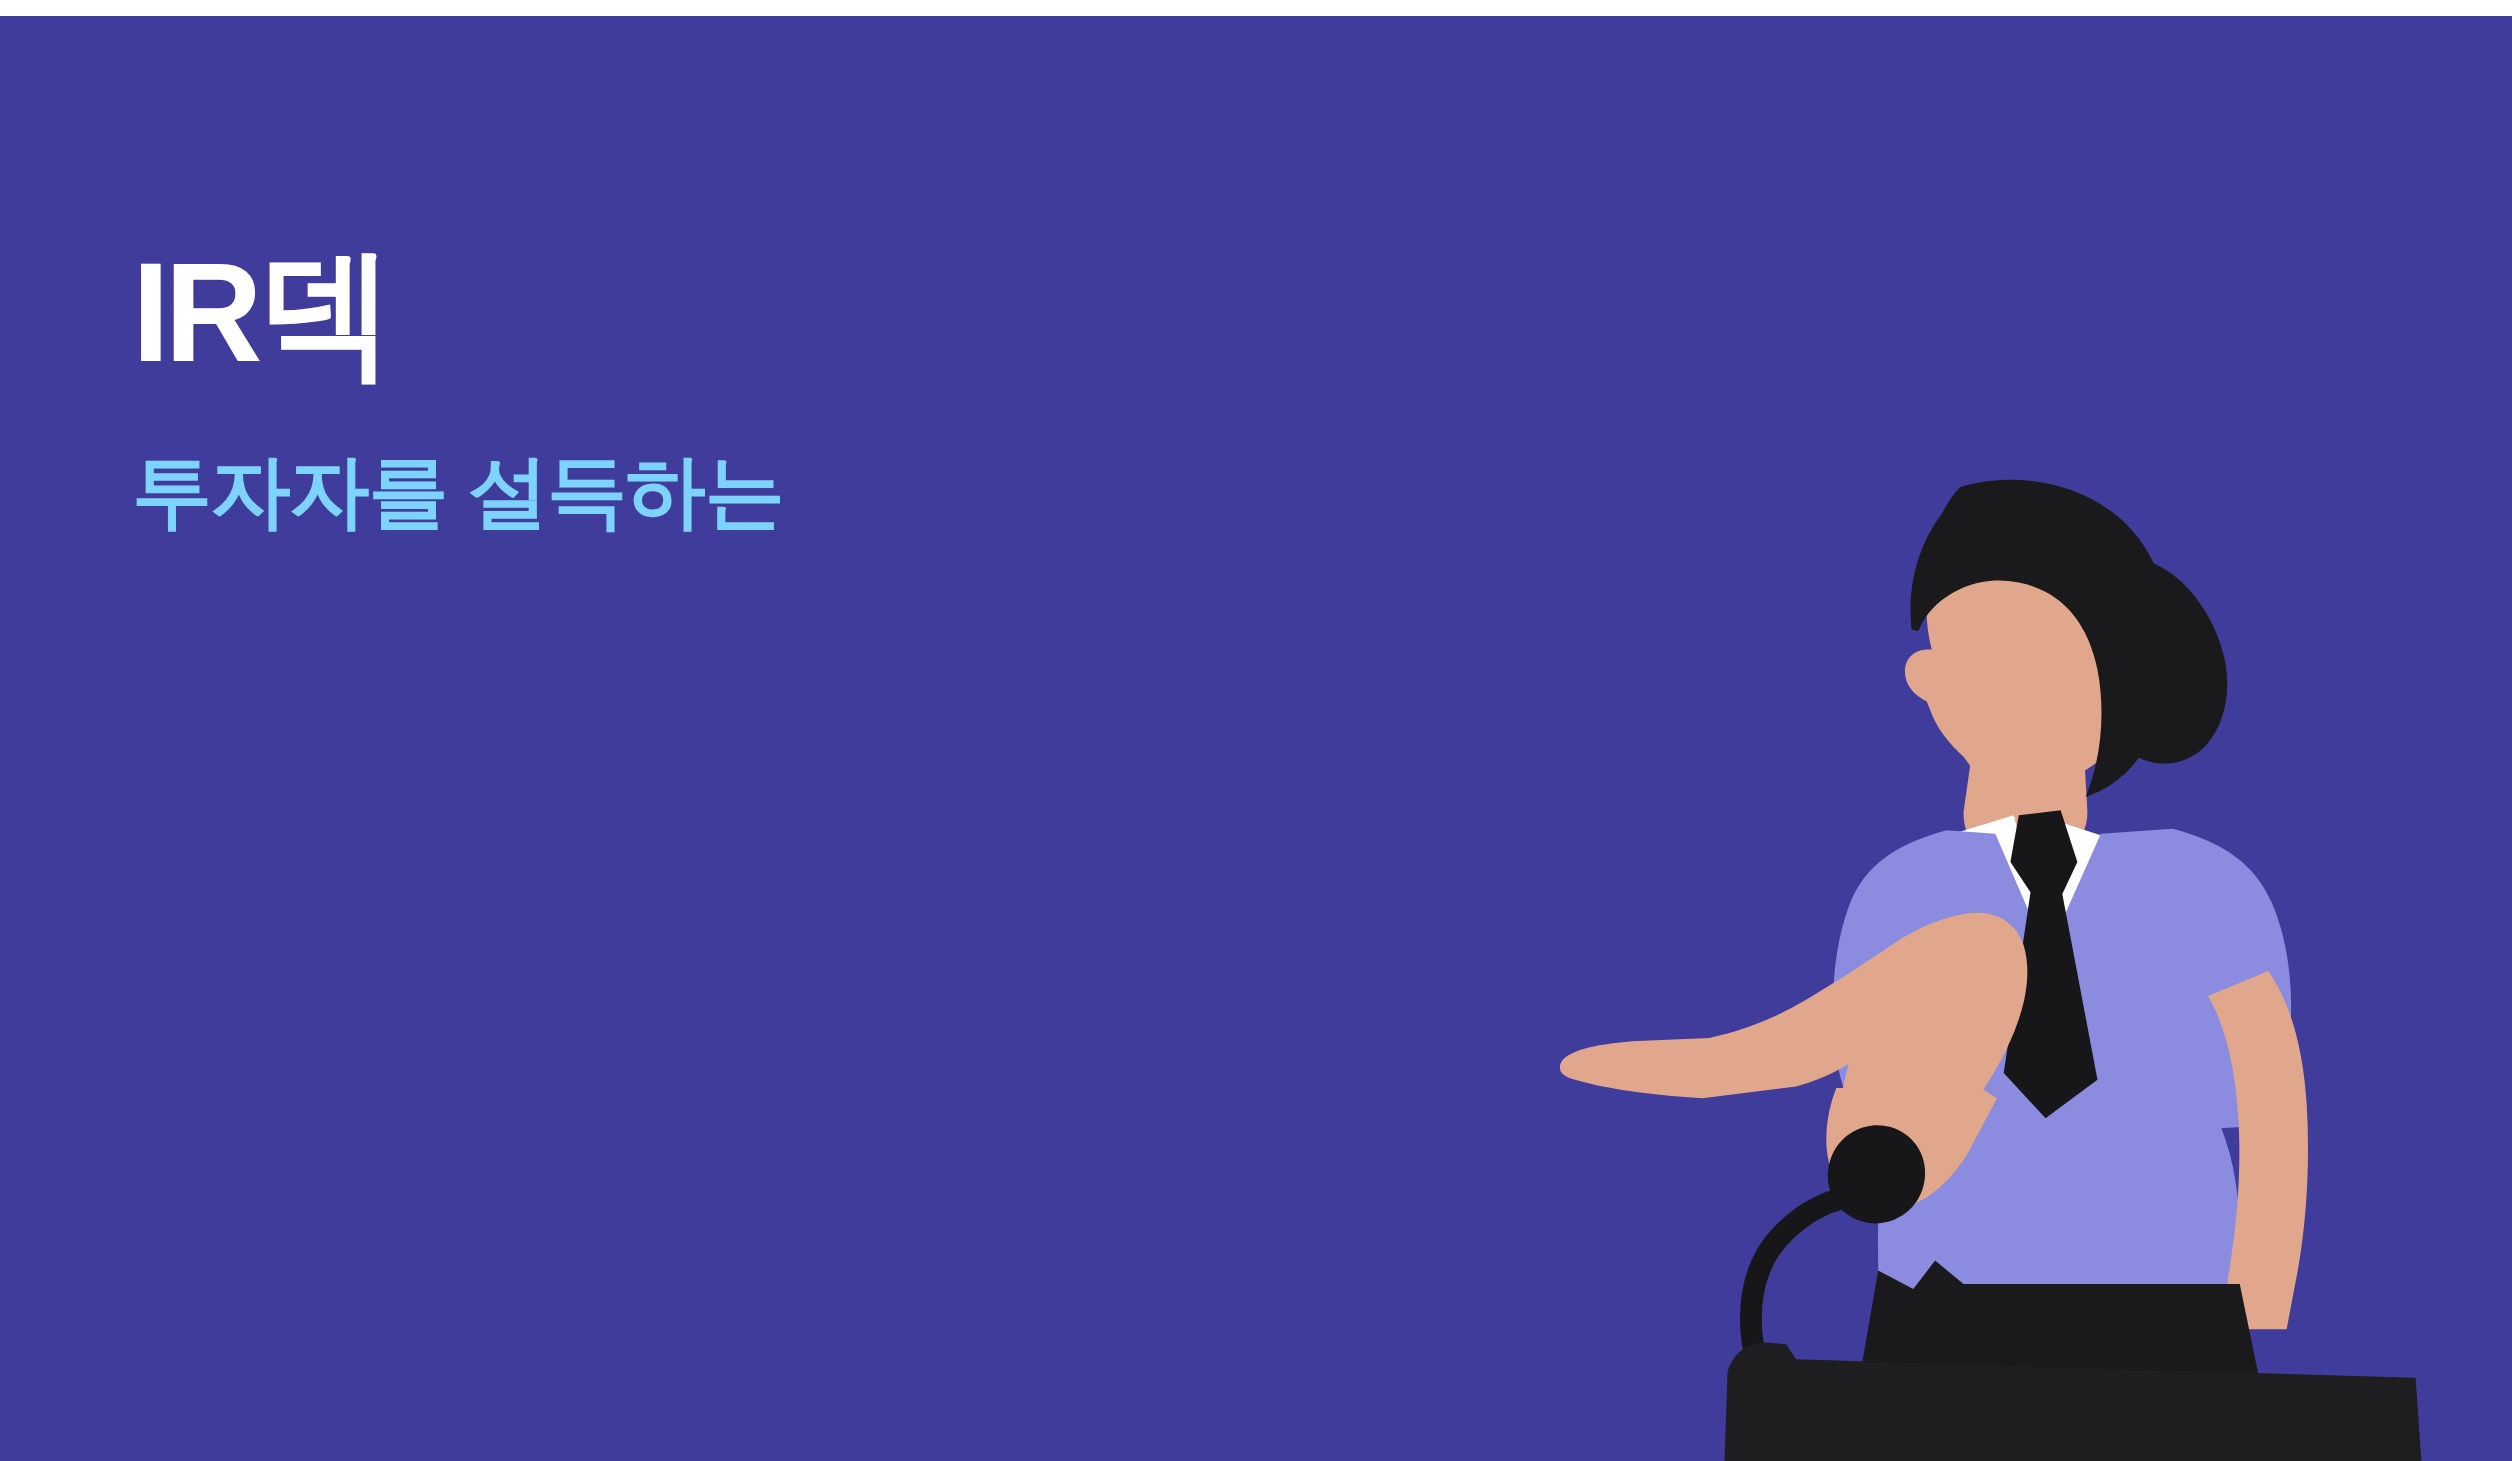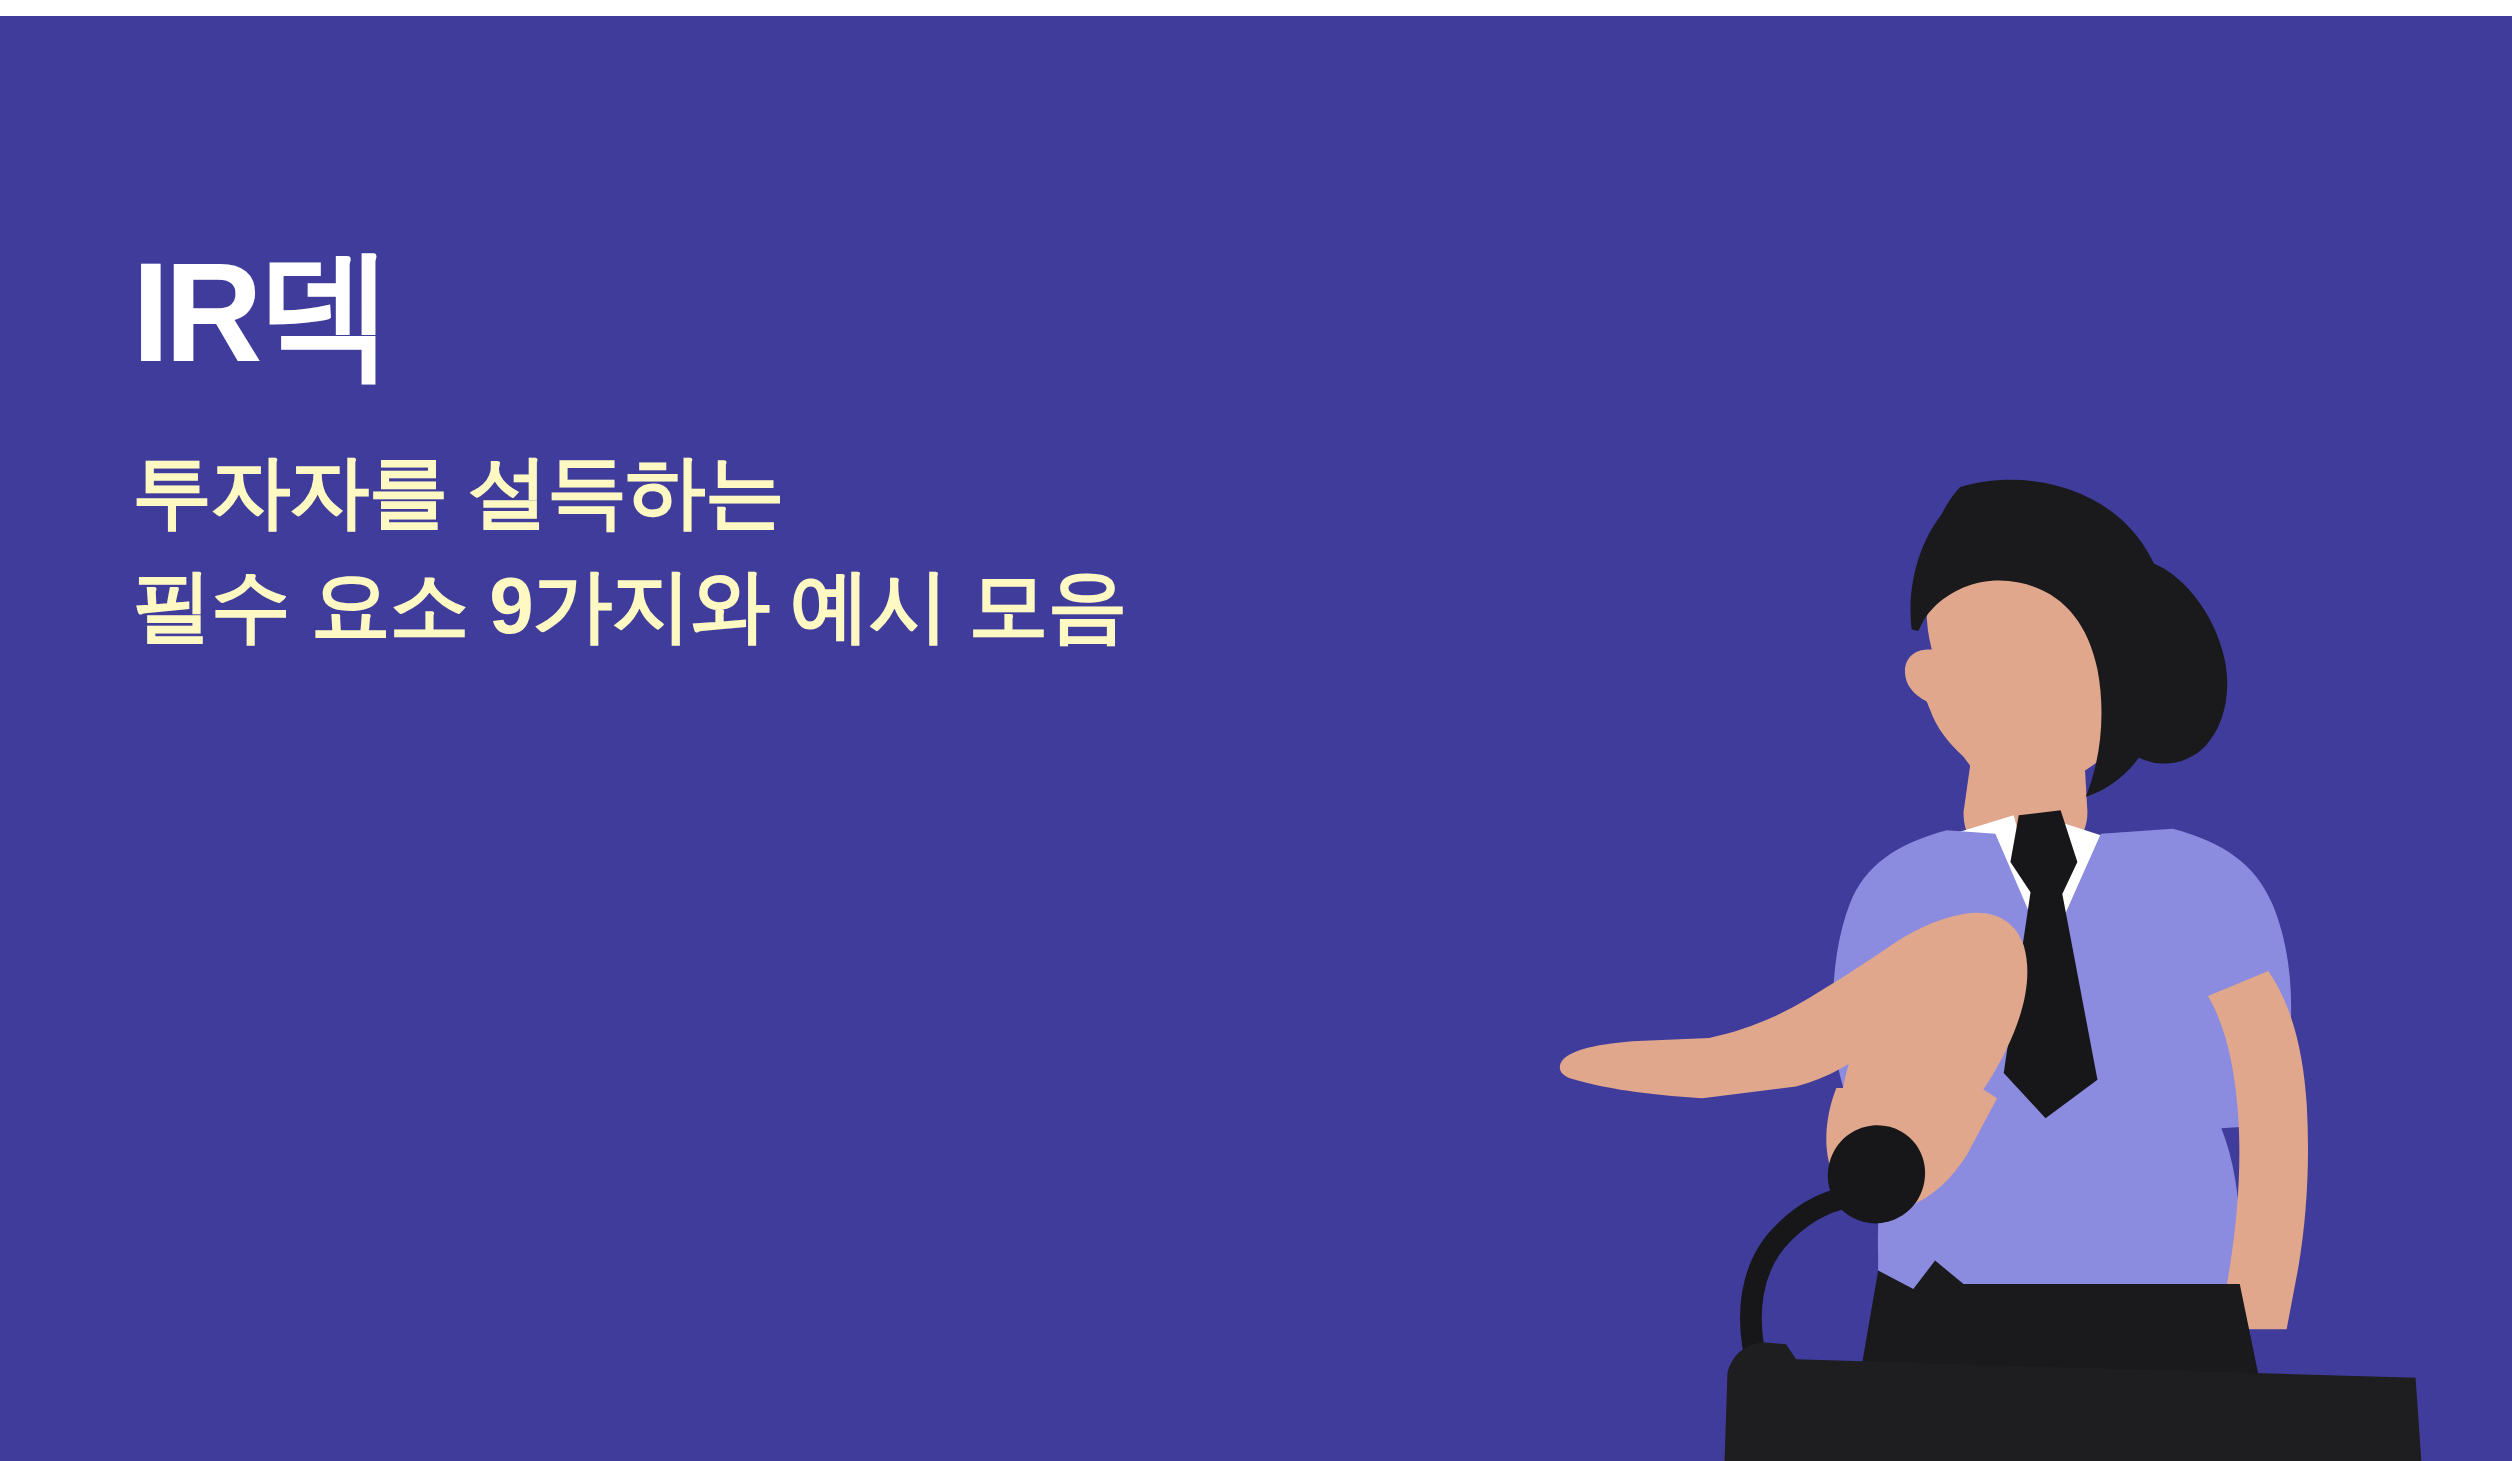--- a/index.html
+++ b/index.html
@@ -66,23 +66,22 @@
 </style>
 </head>
 <body>
 
 <div id="slide" style="background: rgb(63, 60, 155); margin-top: 16px;">
 
   <div id="text-block">
 
     <div id="brand-logo" style="color: rgb(255, 255, 255);">IR덱</div>
 
-    <h1 id="headline" style="color: #fef9c3;">
+    <h1 id="headline" style="color: #7dd3fc;">
       <span class="hl-line">투자자를 설득하는</span>
-      <span class="hl-line">필수 요소 9가지와 예시 모음</span>
     </h1>
 
   </div>
 
   <div id="illustration">
     <svg viewBox="0 0 1160 1270" xmlns="http://www.w3.org/2000/svg" aria-hidden="true">
 
       <g>
         <path fill="#1A1A1C" d="M700 175
                  C660 215 650 275 660 330

